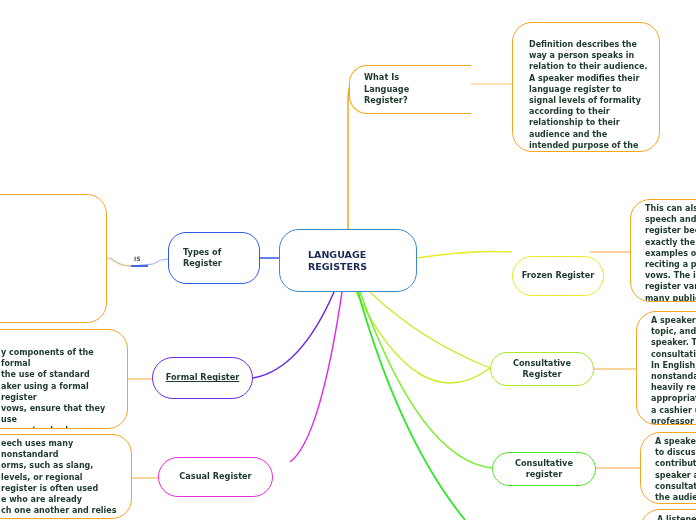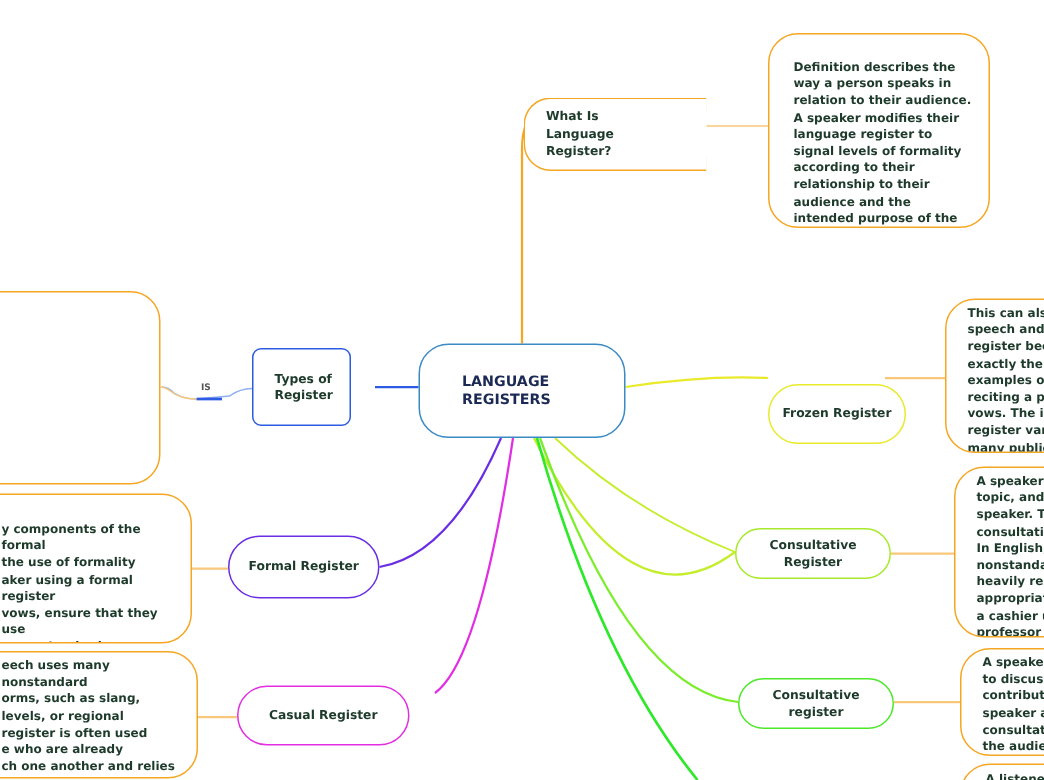--- a/index.html
+++ b/index.html
@@ -69,33 +69,33 @@
   <span>LANGUAGE REGISTERS</span>
 </div>
 
 <div class="node topic left" style="left:349px; top:65px; width:122px; height:49px; border:1.5px solid #f5a623; border-radius:18px; border-right:none; border-bottom-right-radius:0; border-top-right-radius:0; padding-left:14px;">
   <span style="width:80px;">What Is Language Register?</span>
 </div>
 <div class="node note" style="left:512px; top:22px; width:148px; height:130px; padding:16px 10px 0 16px;">
   <span>Definition describes the way a person speaks in relation to their audience. A speaker modifies their language register to signal levels of formality according to their relationship to their audience and the intended purpose of the speech.</span>
 </div>
 
-<div class="node topic left" style="left:168px; top:232px; width:66px; height:52px; border:1.5px solid #2d5be3; border-radius:6px;">
+<div class="node topic left" style="left:168px; top:232px; width:92px; height:52px; border:1.5px solid #2d5be3; border-radius:18px;">
   <span style="width:50px;">Types of Register</span>
 </div>
 <div class="rel-label" style="left:134px; top:255px;">IS</div>
 <div class="node note" style="left:-30px; top:194px; width:137px; height:129px;"></div>
 
-<div class="node topic" style="left:152px; top:357px; width:101px; height:42px; border:1.5px solid #6a2de3; border-radius:21px;">
+<div class="node topic" style="left:152px; top:357px; width:101px; height:42px; border:1.5px solid #6a2de3; border-radius:21px;text-decoration:underline;">
   <span>Formal Register</span>
 </div>
 <div class="node note clipl" style="left:-30px; top:329px; width:158px; height:100px; padding-left:30px; padding-top:17px;">
   <div>
     <span>y components of the formal</span>
-    <span> the use of formality</span>
+    <span> the use of standard</span>
     <span>aker using a formal register</span>
     <span>vows, ensure that they use</span>
     <span>nces, standard vocabulary,</span>
 
   </div>
 </div>
 
 <div class="node topic" style="left:158px; top:457px; width:115px; height:40px; border:1.5px solid #e22de3; border-radius:20px;">
   <span>Casual Register</span>
 </div>

